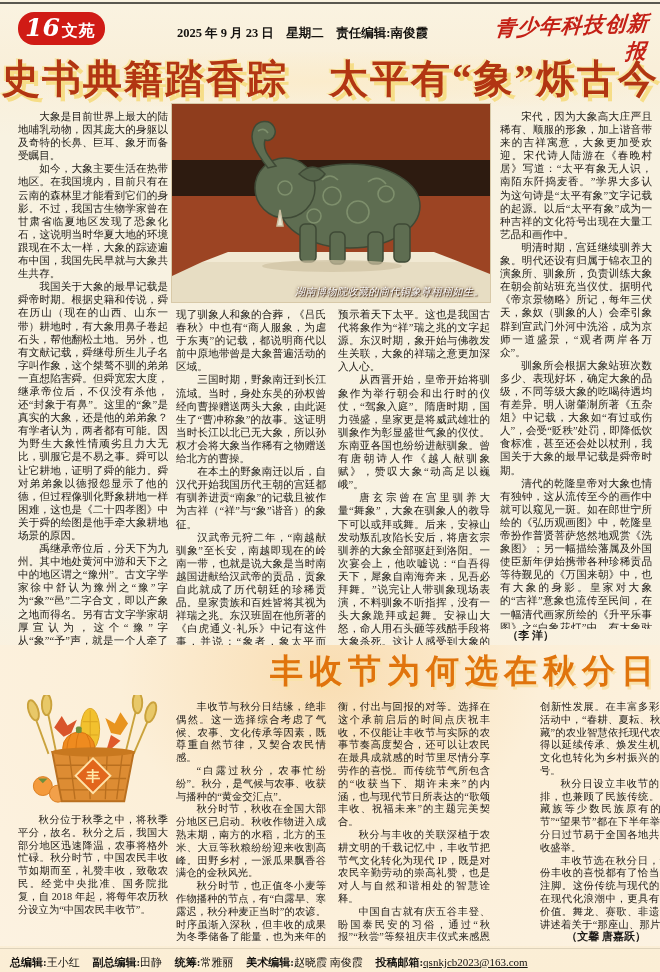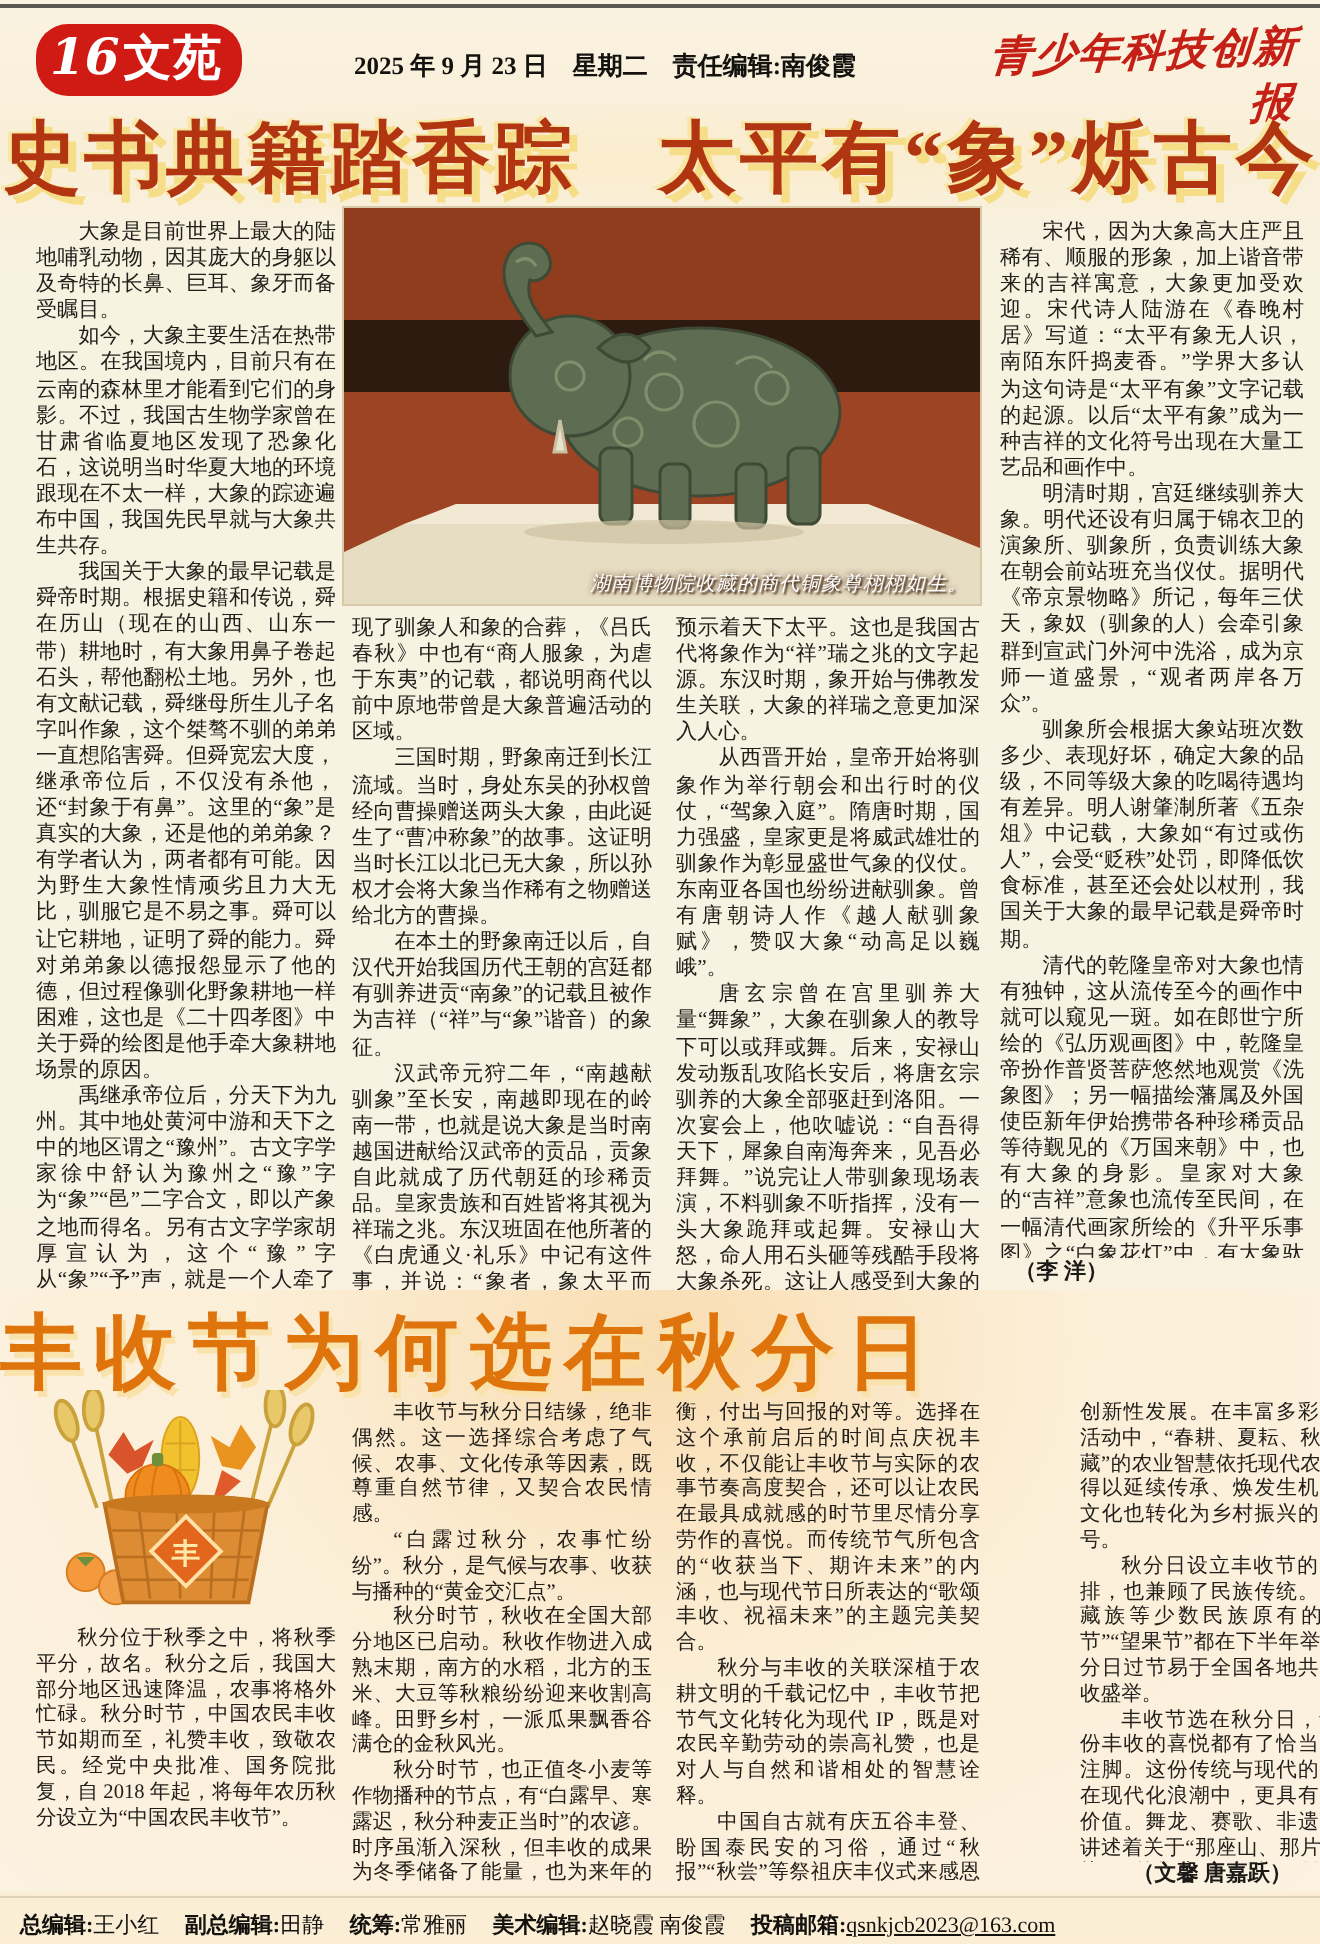--- a/index.html
+++ b/index.html
@@ -5,21 +5,21 @@
   html,body{margin:0;padding:0;}
   body{width:660px;height:972px;background:#efe9d8;}
   .page{position:relative;width:660px;height:972px;overflow:hidden;
         background:linear-gradient(180deg,#faf3e1 0%,#f9efd9 7%,#f8f2e1 14%,#f8f2e2 62%,#fcf0dc 72%,#fbeeD5 100%);
         font-family:"Liberation Serif",serif;color:#1c1a17;}
   .topline{position:absolute;top:2px;left:0;width:660px;height:2px;background:#5a5850;}
   
   .badge{position:absolute;top:12px;left:18px;background:#d01b15;color:#fff;
          padding:1px 9px 3px 7px;display:flex;align-items:baseline;gap:2px;border-radius:16px;}
   .badge .pnum{font-style:italic;font-weight:bold;font-size:25px;font-family:"DejaVu Serif",serif;}
-  .badge .pname{font-weight:900;font-size:24px;letter-spacing:1px;}
+  .badge .pname{font-weight:900;font-size:16px;letter-spacing:1px;}
   .dateline{position:absolute;top:25px;left:120px;right:175px;text-align:center;
             font-size:12.5px;font-weight:bold;color:#14120f;}
   .masthead{position:absolute;top:12px;right:12px;width:170px;text-align:right;
             color:#c42016;font-size:21px;font-weight:bold;font-style:italic;
             letter-spacing:1px;transform:rotate(-2deg) skewX(-6deg);}
   
   .headline1{position:absolute;top:52px;left:0;width:660px;text-align:center;
              font-size:39px;font-weight:900;color:#b23512;letter-spacing:2px;
              text-shadow:4px 4px 0 #f6dd87,-2px -1px 0 #f8e6a4;
              background:radial-gradient(ellipse at 50% 55%,#fbeccc 0%,rgba(251,236,204,0) 75%);}
@@ -37,22 +37,22 @@
            font-weight:bold;font-size:11px;}
   
   .photo{position:absolute;left:172px;top:-6px;width:318px;height:198px;
          box-shadow:0 0 0 1px #d8c9a8;overflow:hidden;}
   .photo svg{display:block;}
   .caption{position:absolute;right:6px;bottom:3px;font-size:10px;font-style:italic;
            color:#ffffff;text-shadow:0 0 3px #4a2a14,1px 1px 1px #3a2010;letter-spacing:.5px;}
   
   .panel{position:absolute;top:645px;left:0;width:660px;height:301px;
          background:radial-gradient(ellipse at 50% 10%,#f9ddb2 0%,#fcefd8 45%,#fcf2e1 100%);}
-  .headline2{position:absolute;top:4px;left:0;width:660px;text-align:left;
-             font-size:41px;font-weight:900;color:#e0740c;letter-spacing:6px;
+  .headline2{position:absolute;top:4px;left:0;width:660px;text-align:right;
+             font-size:33px;font-weight:900;color:#e0740c;letter-spacing:6px;
              text-shadow:2px 3px 0 #f9e2ab;}
   .a2col{font-size:10.3px;line-height:12.8px;}
   .a2c1{left:18px;top:50px;width:150px;height:246px;}
   .a2c2{left:176px;top:56px;width:150px;height:240px;}
   .a2c3{left:338px;top:56px;width:152px;height:240px;}
   .a2c4{left:515px;top:56px;width:152px;height:230px;margin-left:25px;}
   .basket{display:block;margin:0 auto 5px auto;}
   .byline2{position:absolute;right:14px;top:284px;width:200px;text-align:right;
            font-weight:bold;font-size:11px;}
   

